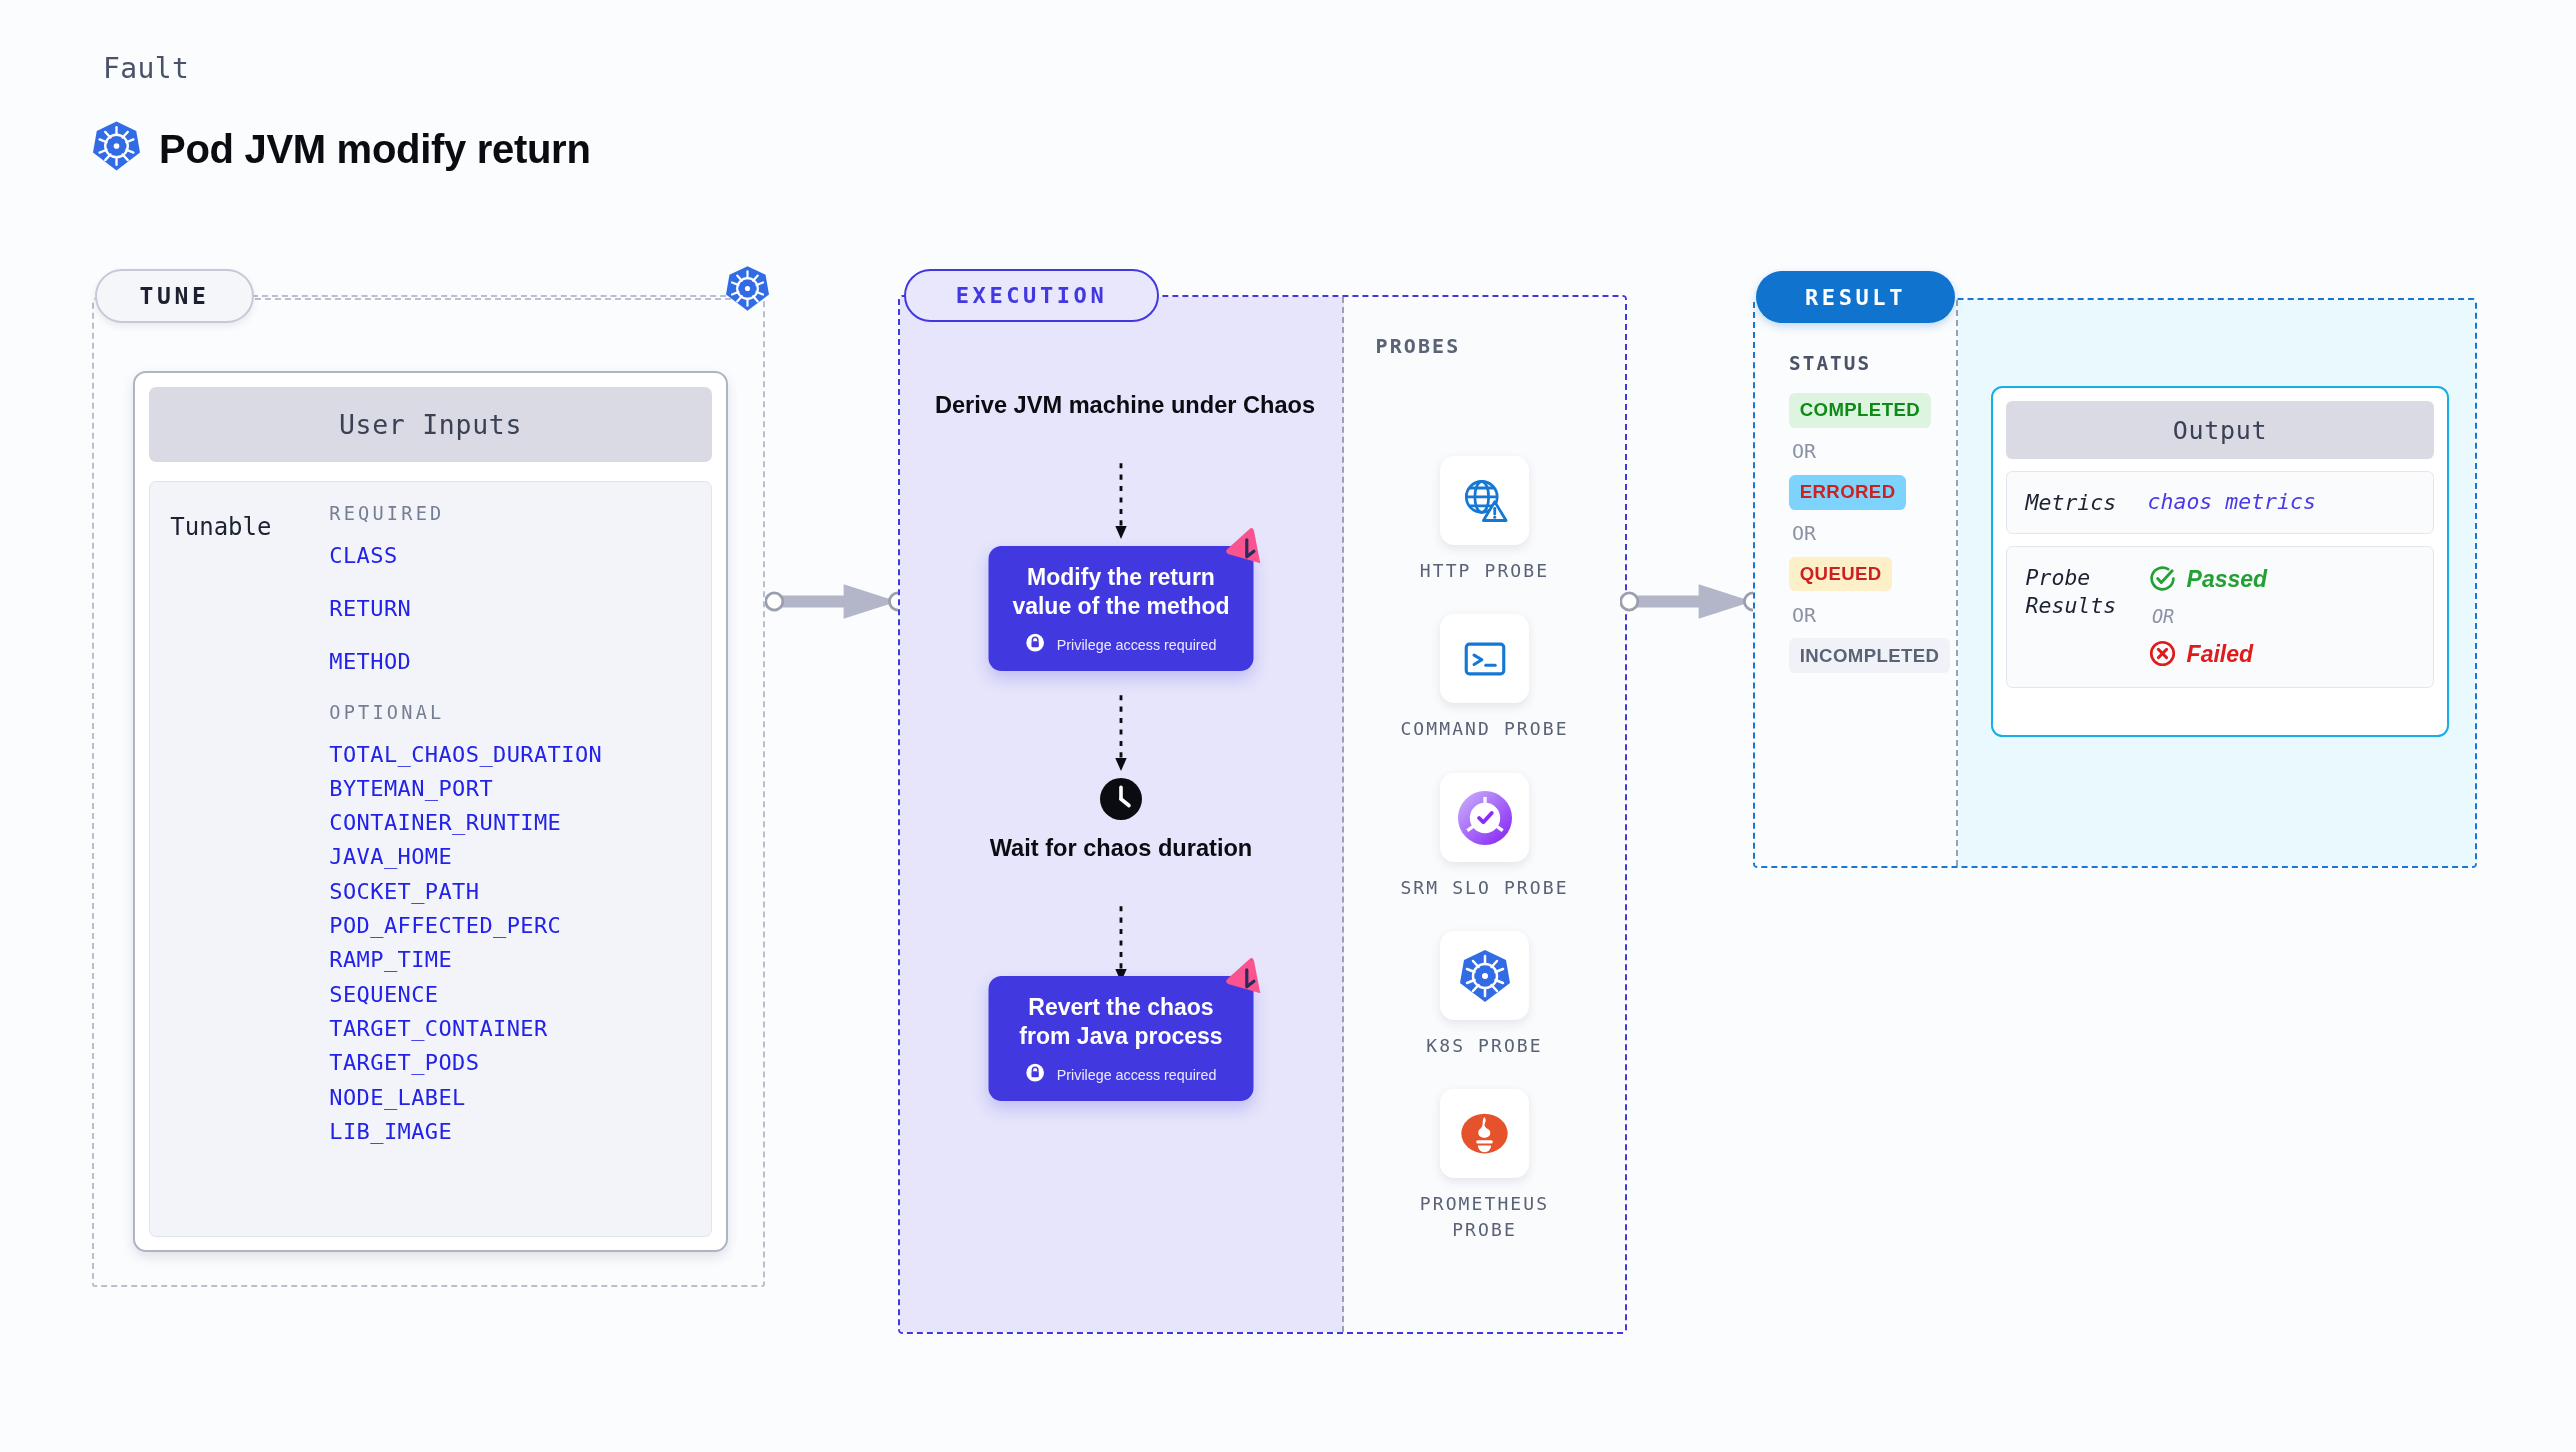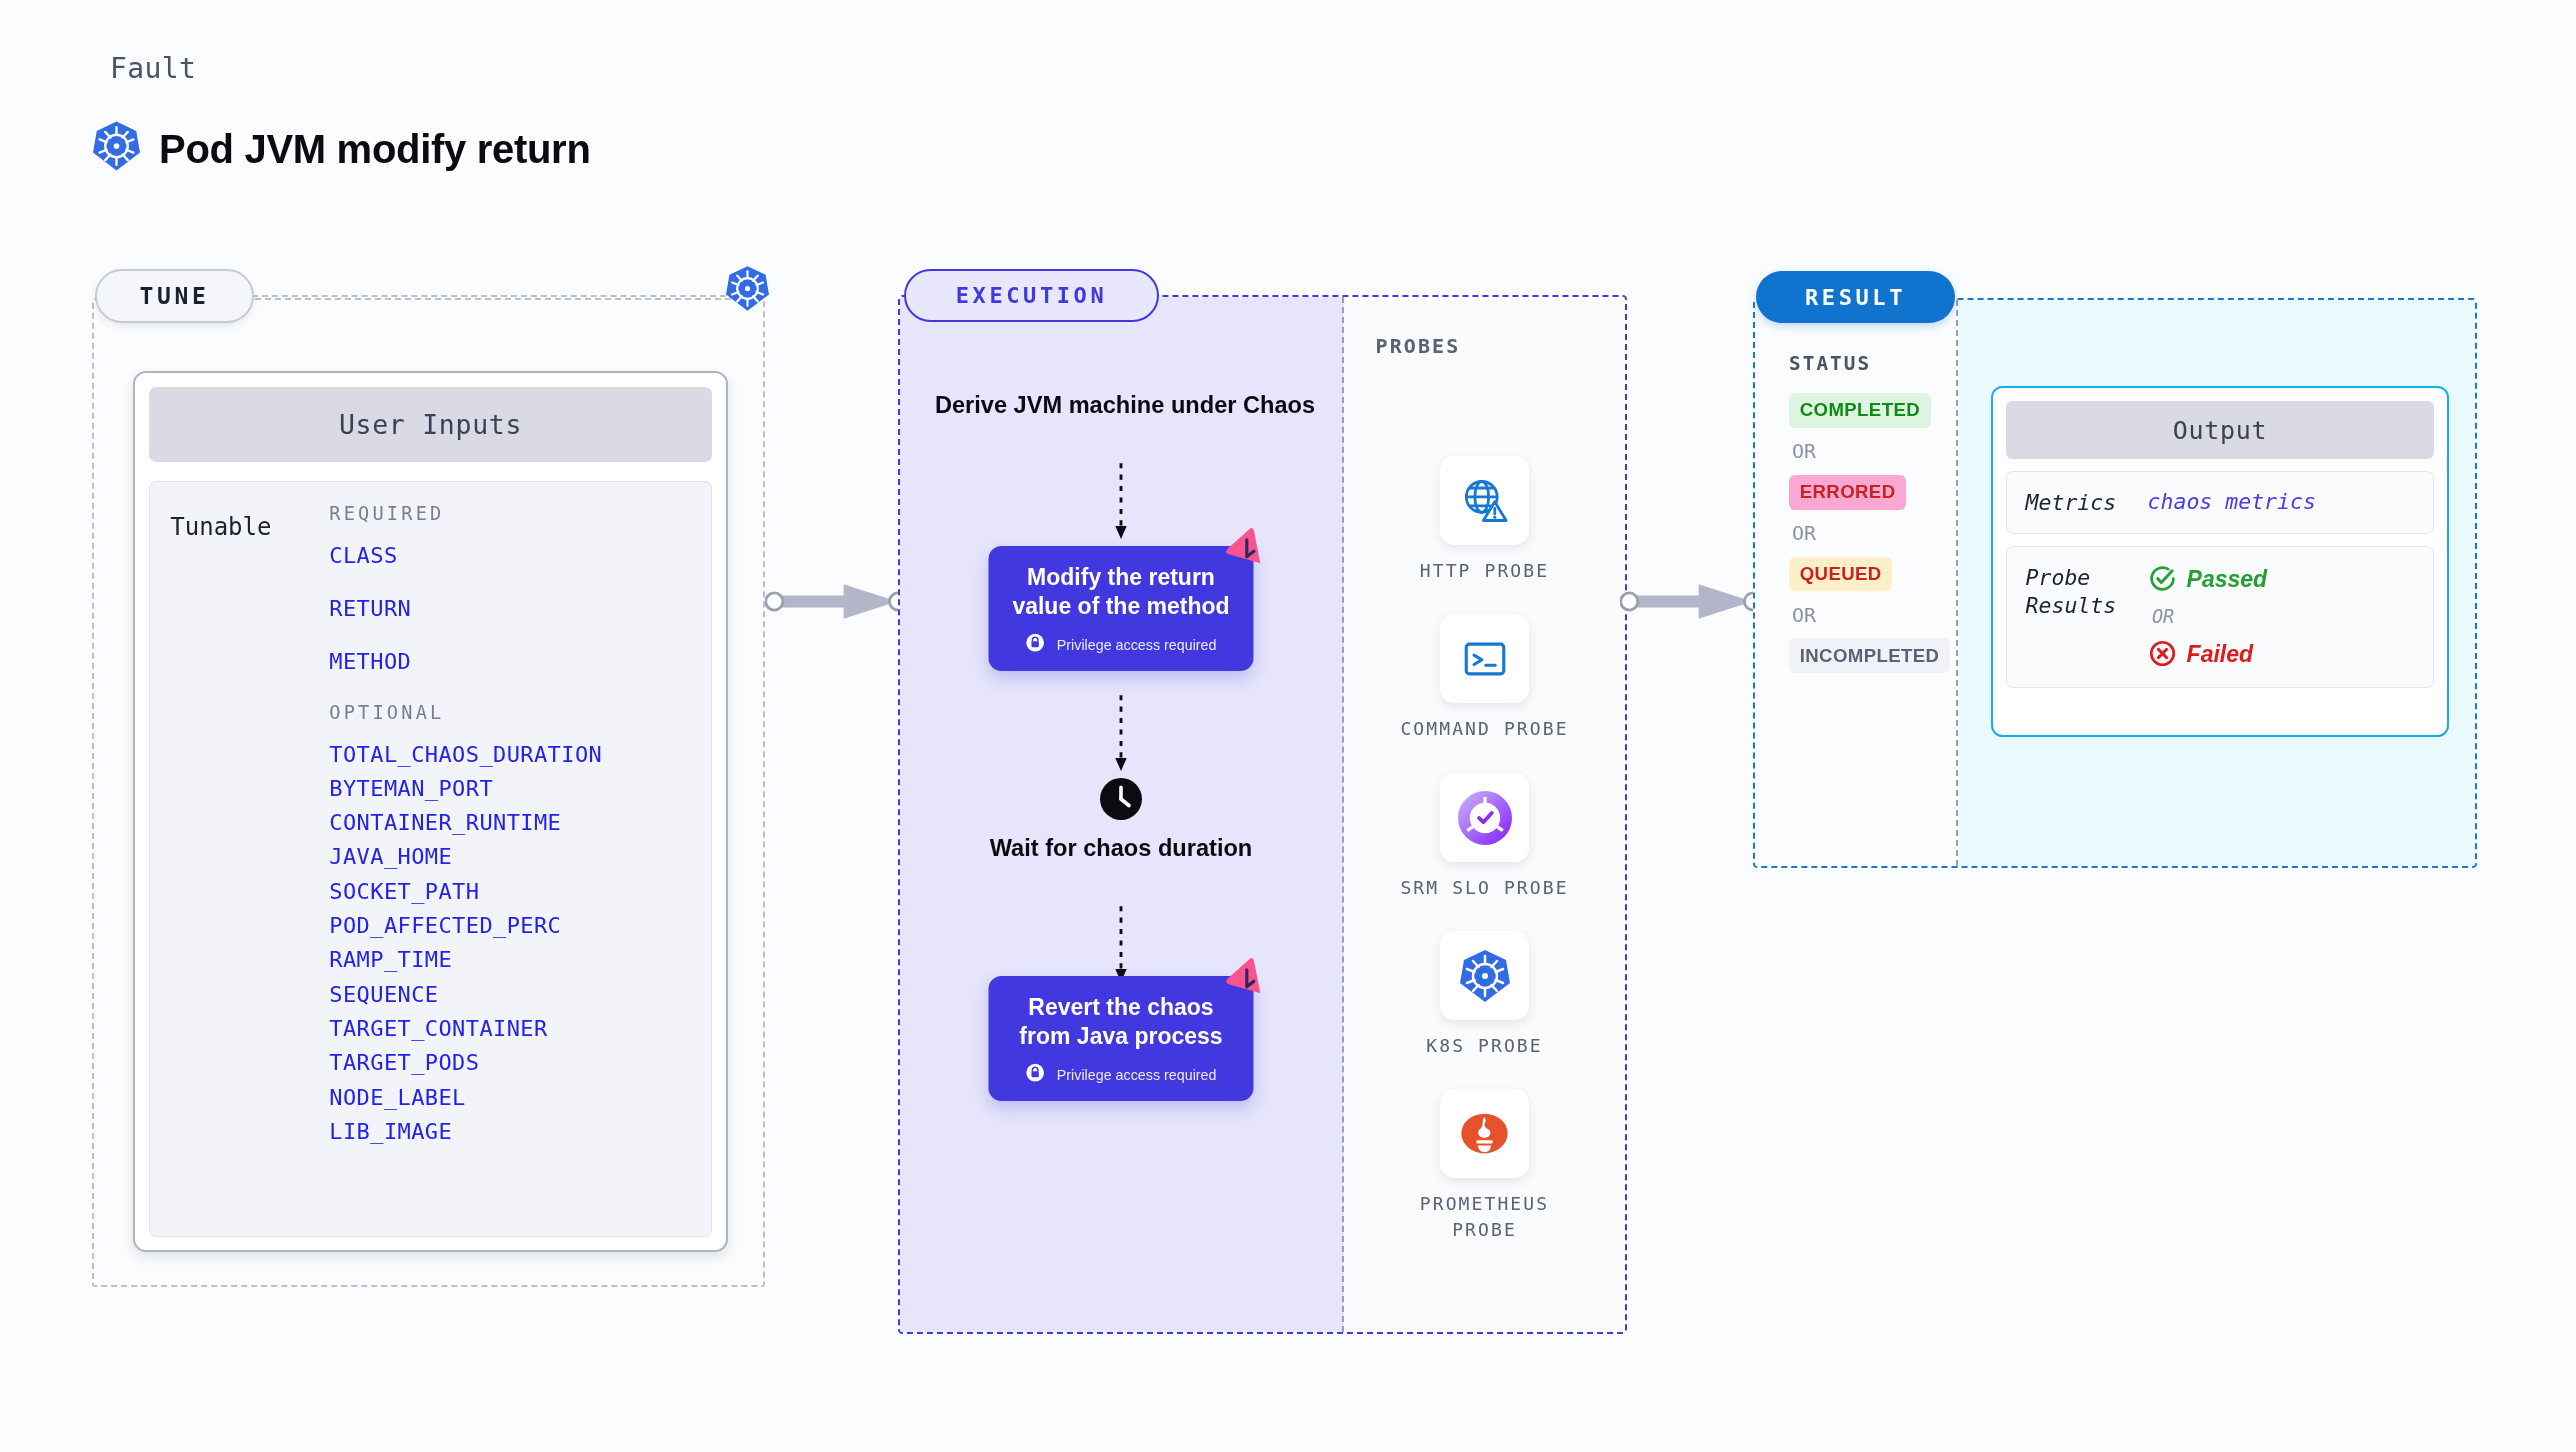--- a/index.html
+++ b/index.html
@@ -6,21 +6,21 @@
   html, body {
     width: 2576px; height: 1452px;
     background: #fbfcfe;
     font-family: "Liberation Sans", sans-serif;
     overflow: hidden;
   }
   .page { position: relative; width: 2576px; height: 1452px; }
 
   
   .hdr-fault {
-    position: absolute; left: 110px; top: 52px;
+    position: absolute; left: 103px; top: 52px;
     font-family: "DejaVu Sans Mono", monospace;
     font-size: 28px; color: #4a5268; letter-spacing: 0.4px;
   }
   .hdr-title-row {
     position: absolute; left: 93px; top: 120px;
     display: flex; align-items: flex-end; gap: 19px;
   }
   .hdr-title {
     font-size: 40px; font-weight: 700; color: #0b0c12;
     letter-spacing: -0.3px;
@@ -495,21 +495,21 @@
       <circle cx="186" cy="30" r="12" fill="#fff" stroke="#9aa0ad" stroke-width="4"></circle>
     </svg>
   </div>
 
   <div class="result-outer">
     <div class="status-col">
       <div class="status-title">STATUS</div>
       <div class="status-list">
         <div><span class="status-badge" style="color:#0e8a16;background:#ddf5e0">COMPLETED</span></div>
         <div class="status-or">OR</div>
-        <div><span class="status-badge" style="color:#cc2121;background:#f9a8d4">ERRORED</span></div>
+        <div><span class="status-badge" style="color:#cc2121;background:#7dd3fc">ERRORED</span></div>
         <div class="status-or">OR</div>
         <div><span class="status-badge" style="color:#cc2121;background:#fdefc8">QUEUED</span></div>
         <div class="status-or">OR</div>
         <div><span class="status-badge" style="color:#5a6276;background:#f1f2f7">INCOMPLETED</span></div>
       </div>
     </div>
 
     <div class="output-col">
       <div class="output-card">
         <div class="output-head">Output</div>

